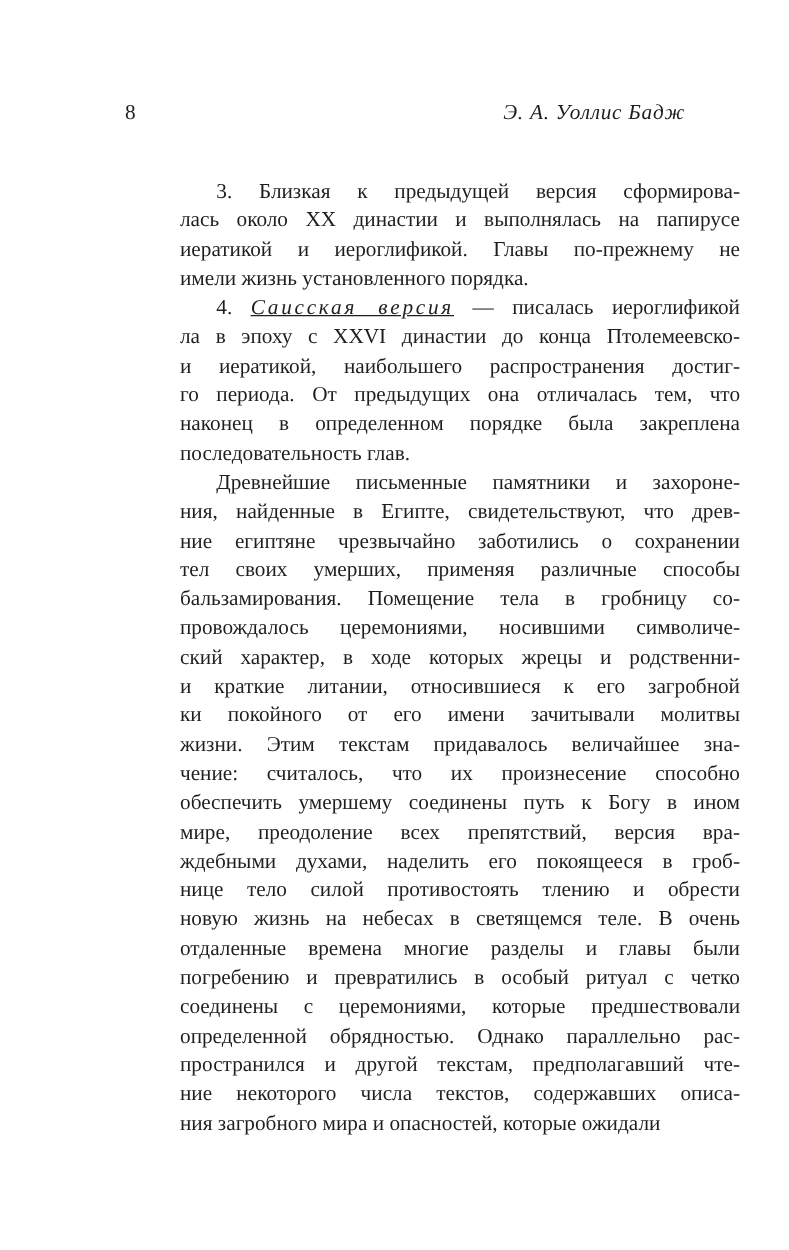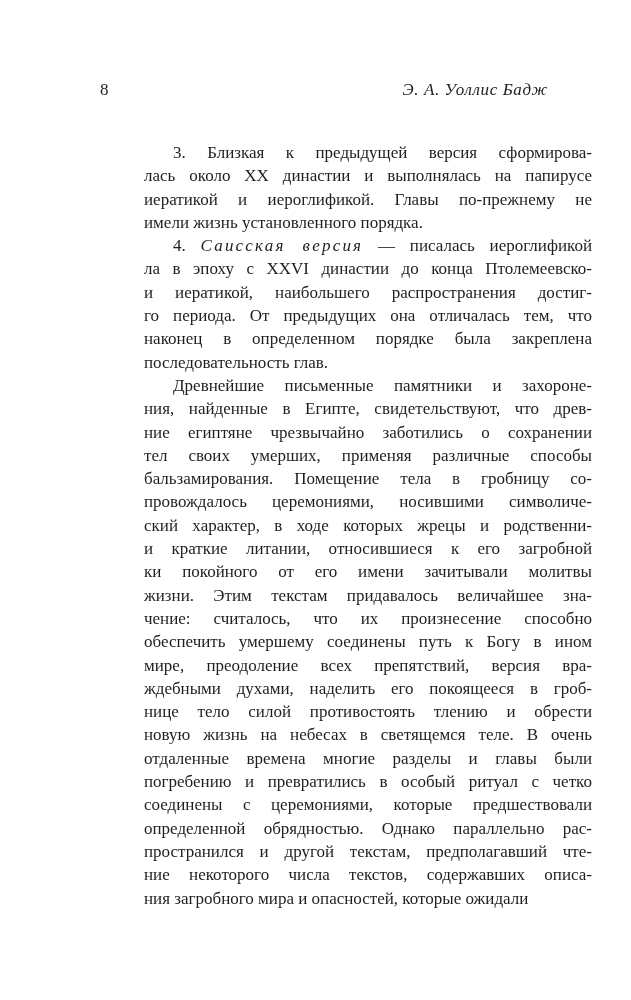--- a/index.html
+++ b/index.html
@@ -52,20 +52,21 @@
   }
   .line.indent {
     text-indent: 29px;
   }
   .line.last {
     text-align-last: left;
   }
   .seg-italic {
     font-style: italic;
     letter-spacing: 2.2px;
+    text-decoration: underline;
   }
 </style>
 </head>
 <body>
 
 <div class="page">
   <div class="header">
     <span class="page-number">8</span>
     <span class="running-title">Э. А. Уоллис Бадж</span>
   </div>

